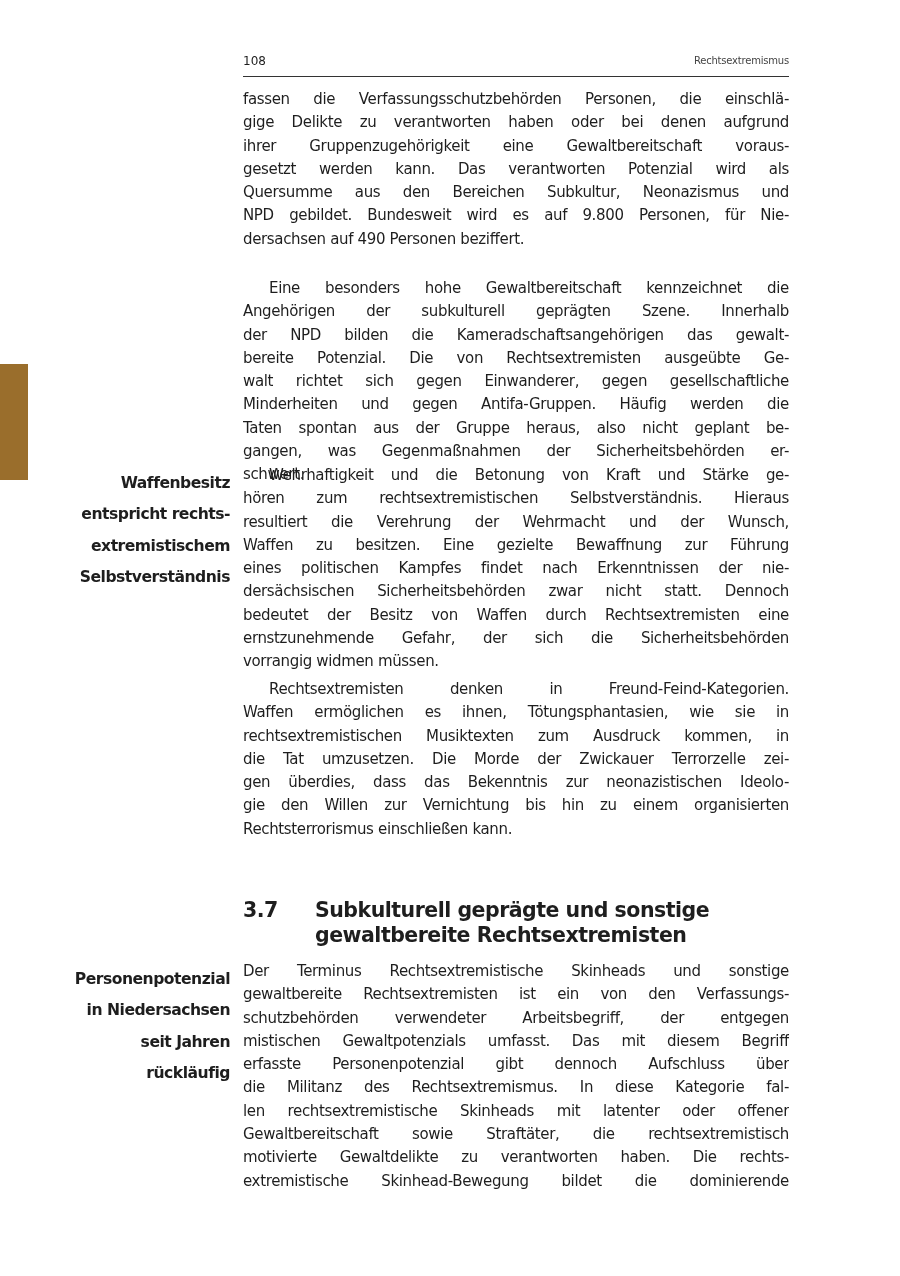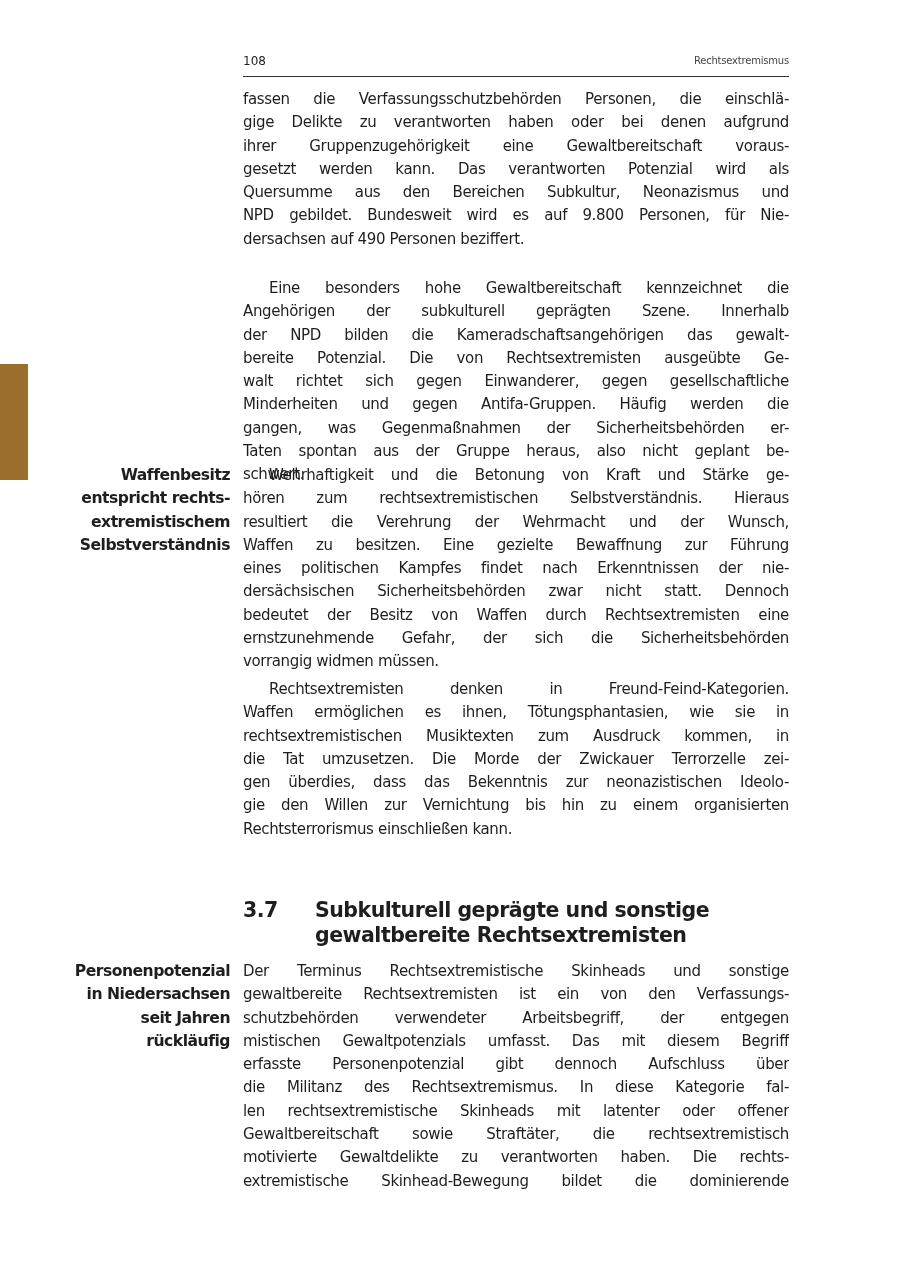--- a/index.html
+++ b/index.html
@@ -10,21 +10,21 @@
   .tab { position: absolute; left: 0; top: 364px; width: 28px; height: 116px; background: #9a6e2c; }
   .header { position: absolute; left: 243px; top: 52px; width: 546px; height: 24px; border-bottom: 1.6px solid #333; }
   .header .pagenum { position: absolute; left: 0; top: 2px; font-size: 12px; }
   .header .running { position: absolute; right: 0; top: 3px; font-size: 10px; color: #444; letter-spacing: -0.2px; }
   .block { position: absolute; left: 243px; width: 546px; font-size: 15px; line-height: 23.3px; letter-spacing: -0.35px; }
   .line { display: block; height: 23.3px; white-space: nowrap; text-align: justify; text-align-last: justify; overflow: hidden; }
   .line.last { text-align-last: left; }
   .line.indent { padding-left: 26px; }
   .margin-note { position: absolute; right: 670px; width: 200px; text-align: right; font-weight: bold;
     font-size: 15.6px; line-height: 23.3px; letter-spacing: -0.5px; color: #1e1e1e; }
-  .margin-note .line { text-align: right; text-align-last: right; }
+  .margin-note .line { text-align: right; text-align-last: right; margin-top: 8px; }
   .section { position: absolute; left: 243px; top: 898px; width: 546px; font-weight: bold; font-size: 20.5px; line-height: 25px; letter-spacing: -0.5px; }
   .section .num { position: absolute; left: 0; top: 0; }
   .section .title { position: absolute; left: 72px; top: 0; }
   .section .title span { display: block; white-space: nowrap; }
 </style>
 </head>
 <body>
 
 <div class="tab"></div>
 
@@ -43,22 +43,22 @@
   <span class="line last">dersachsen auf 490 Personen beziffert.</span>
 </div>
 
 <div class="block" style="top:243px;margin-top:34px;">
   <span class="line indent">Eine besonders hohe Gewaltbereitschaft kennzeichnet die</span>
   <span class="line">Angehörigen der subkulturell geprägten Szene. Innerhalb</span>
   <span class="line">der NPD bilden die Kameradschaftsangehörigen das gewalt-</span>
   <span class="line">bereite Potenzial. Die von Rechtsextremisten ausgeübte Ge-</span>
   <span class="line">walt richtet sich gegen Einwanderer, gegen gesellschaftliche</span>
   <span class="line">Minderheiten und gegen Antifa-Gruppen. Häufig werden die</span>
+  <span class="line">Taten spontan aus der Gruppe heraus, also nicht geplant be-</span>
   <span class="line">gangen, was Gegenmaßnahmen der Sicherheitsbehörden er-</span>
-  <span class="line">Taten spontan aus der Gruppe heraus, also nicht geplant be-</span>
   <span class="line last">schwert.</span>
 </div>
 
 <div class="margin-note" style="top:464px;">
   <span class="line">Waffenbesitz</span>
   <span class="line">entspricht rechts-</span>
   <span class="line">extremistischem</span>
   <span class="line">Selbstverständnis</span>
 </div>
 

